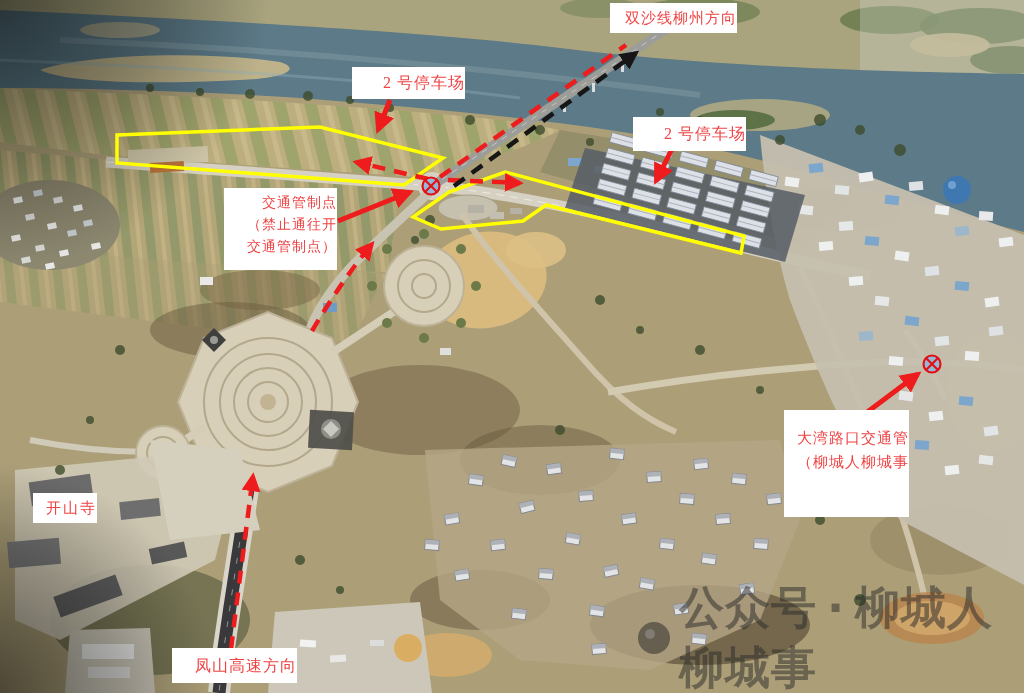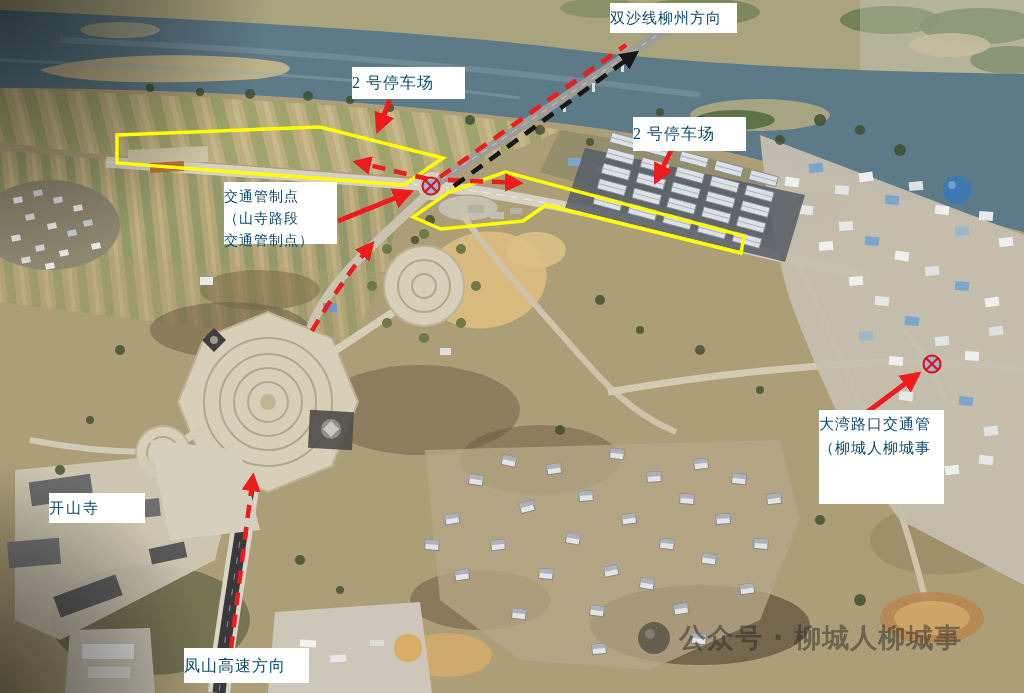--- a/index.html
+++ b/index.html
@@ -1,32 +1,32 @@
 <!DOCTYPE html>
 <html><head>
 <meta charset="utf-8">
 <style>
   html,body{margin:0;padding:0;background:#222;}
   #stage{position:relative;width:1024px;height:693px;overflow:hidden;background:#ac9f78;
          font-family:"Liberation Sans","DejaVu Sans",sans-serif;}
   #stage svg{position:absolute;left:0;top:0;}
-  .anno-label{position:absolute;background:#ffffff;color:#0c4a6e;
+  .anno-label{position:absolute;background:#ffffff;color:#ef4444;
     font-family:"Liberation Serif","DejaVu Serif",serif;
-    text-align:left;white-space:nowrap;z-index:30;}
+    text-align:right;white-space:nowrap;z-index:30;}
   .anno-label .ln{line-height:22px;font-size:14px;letter-spacing:1px;}
   #lb-shuangsha{left:610px;top:3px;width:127px;height:30px;line-height:30px;font-size:15px;letter-spacing:1px;}
   #lb-parking-top{left:352px;top:67px;width:113px;height:32px;line-height:32px;font-size:16px;letter-spacing:1px;}
   #lb-parking-right{left:633px;top:117px;width:113px;height:34px;line-height:34px;font-size:16px;letter-spacing:1px;}
-  #lb-control{left:224px;top:182px;width:113px;height:62px;padding-top:4px;box-sizing:border-box;}
-  #lb-temple{left:33px;top:493px;width:96px;height:30px;line-height:30px;font-size:15px;letter-spacing:2px;margin-left:16px;}
-  #lb-dawan{left:819px;top:410px;width:125px;height:94px;padding-top:2px;box-sizing:border-box;}
+  #lb-control{left:224px;top:188px;width:113px;height:82px;padding-top:4px;box-sizing:border-box;}
+  #lb-temple{left:33px;top:493px;width:64px;height:30px;line-height:30px;font-size:15px;letter-spacing:2px;}
+  #lb-dawan{left:784px;top:410px;width:125px;height:107px;padding-top:16px;box-sizing:border-box;}
   #lb-dawan .ln{line-height:24px;font-size:15px;}
-  #lb-fengshan{left:184px;top:648px;width:125px;height:35px;line-height:35px;font-size:16px;letter-spacing:1px;}
+  #lb-fengshan{left:172px;top:648px;width:125px;height:35px;line-height:35px;font-size:16px;letter-spacing:1px;}
   .watermark{position:absolute;left:638px;top:612px;height:52px;display:flex;align-items:center;
-    z-index:25;color:rgba(45,45,45,0.52);font-weight:bold;font-size:27px;
+    z-index:25;color:rgba(45,45,45,0.52);font-weight:bold;font-size:45px;
     font-family:"DejaVu Sans","Liberation Sans",sans-serif;letter-spacing:1px;justify-content:space-between;}
   .wm-icon{width:32px;height:32px;border-radius:50%;background:rgba(35,35,35,0.5);
     margin-right:9px;position:relative;flex:0 0 auto;}
   .wm-icon::after{content:"";position:absolute;left:7px;top:7px;width:10px;height:10px;
     border-radius:50%;background:rgba(160,160,160,0.45);}
   .wm-dot{margin:0 10px;}
 </style>
 </head>
 <body>
 
@@ -419,21 +419,21 @@
 <div class="anno-label" id="lb-parking-top">
   <span>2 号停车场</span>
 </div>
 
 <div class="anno-label" id="lb-parking-right">
   <span>2 号停车场</span>
 </div>
 
 <div class="anno-label" id="lb-control">
   <div class="ln">交通管制点</div>
-  <div class="ln">（山寺路段</div>
+  <div class="ln">（禁止通往开</div>
   <div class="ln">交通管制点）</div>
 </div>
 
 <div class="anno-label" id="lb-temple">
   <span>开山寺</span>
 </div>
 
 <div class="anno-label" id="lb-dawan">
   <div class="ln">大湾路口交通管</div>
   <div class="ln">（柳城人柳城事</div>

